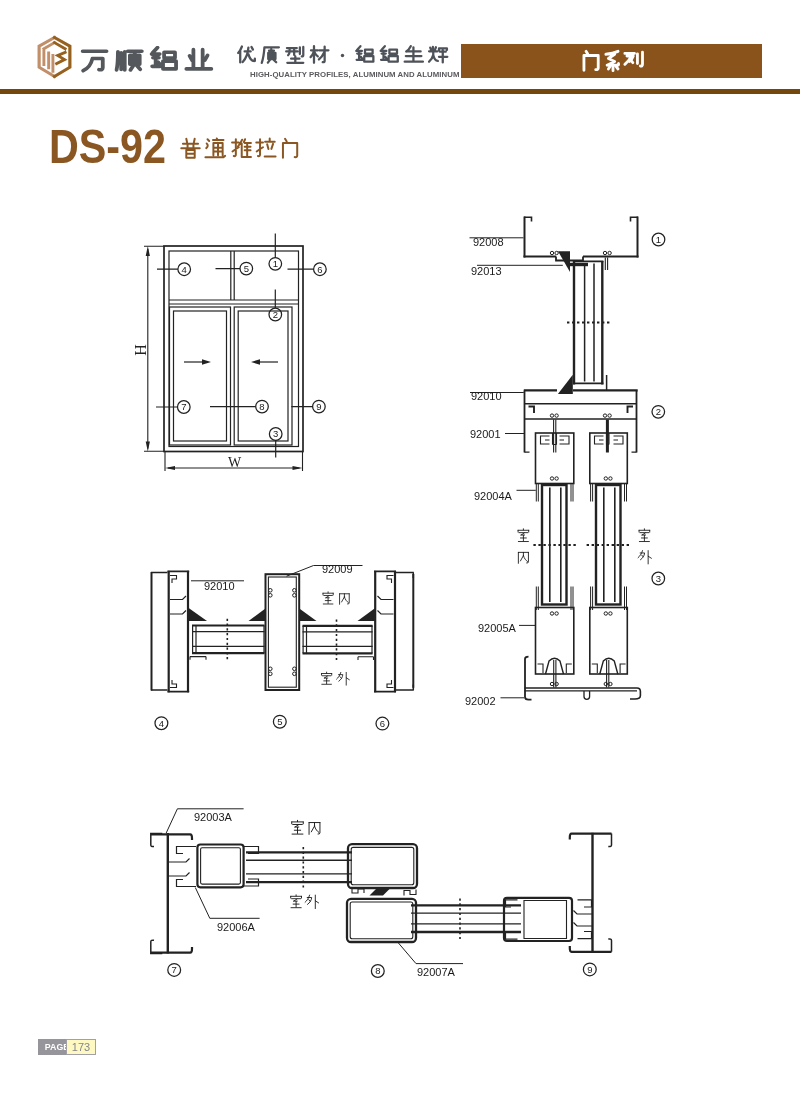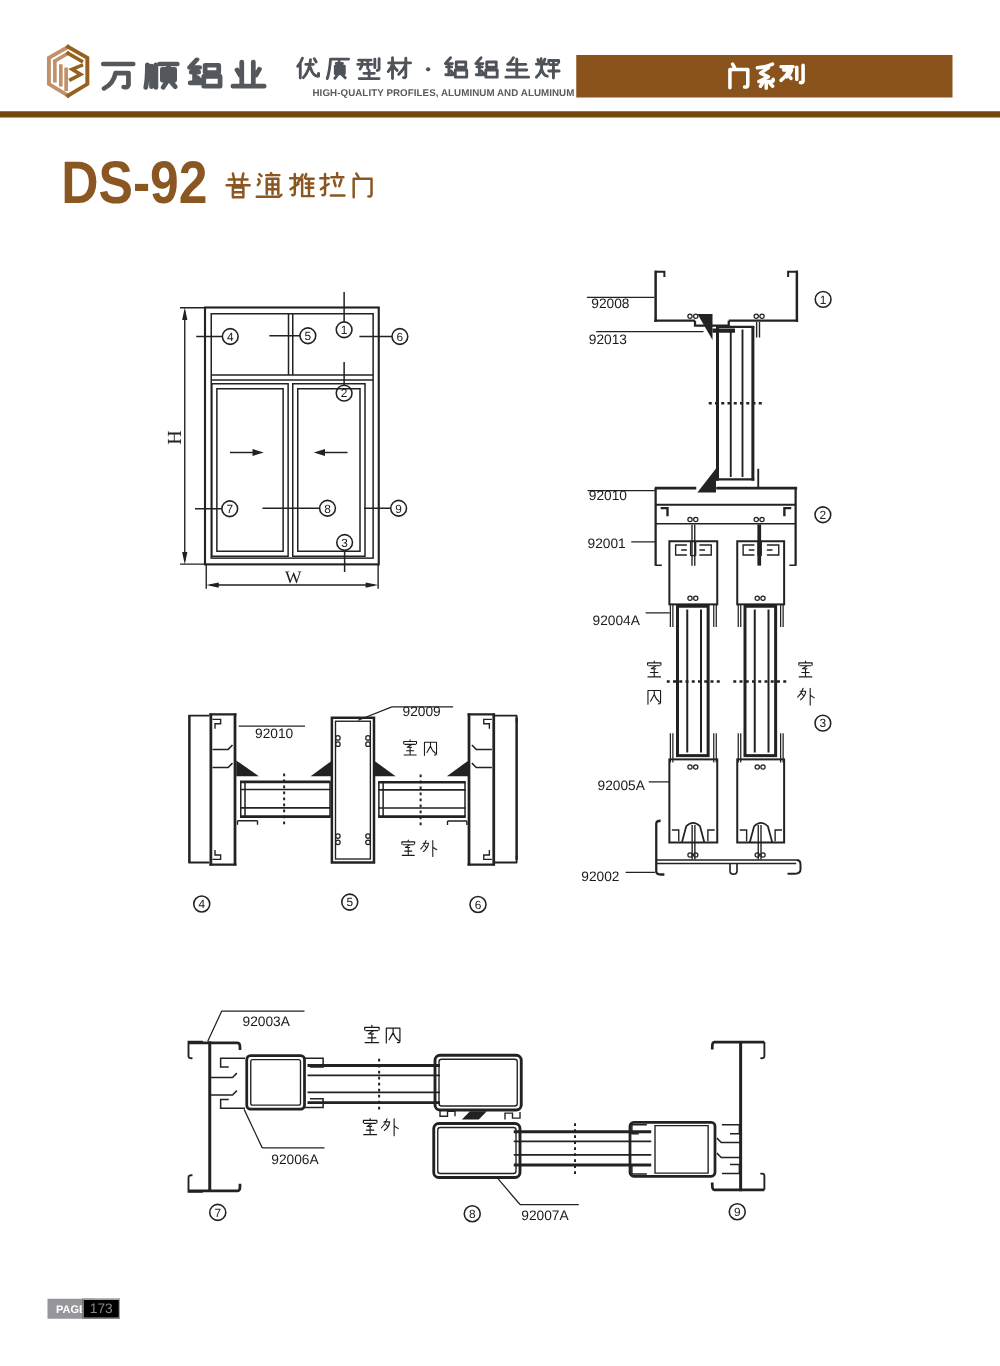--- a/index.html
+++ b/index.html
@@ -487,13 +487,13 @@
 <text x="465" y="705">92002</text>
 <text x="204" y="590">92010</text>
 <text x="322" y="573">92009</text>
 <text x="194" y="821">92003A</text>
 <text x="217" y="931">92006A</text>
 <text x="417" y="976">92007A</text>
 </g>
 </svg>
 
 <div class="abs" style="left:38px;top:1039px;width:38px;height:15.5px;background:#95959b;color:#fff;font-size:8.8px;font-weight:bold;text-align:center;line-height:16.5px">PAGE</div>
-<div class="abs" style="left:66px;top:1039px;width:28px;height:13.5px;background:#000000;border:1px solid #a0a0a6;color:#85858b;font-size:11px;text-align:center;line-height:14px">173</div>
+<div class="abs" style="left:66px;top:1039px;width:28px;height:13.5px;background:#fef9c3;border:1px solid #a0a0a6;color:#85858b;font-size:11px;text-align:center;line-height:14px">173</div>
 
 </body></html>

